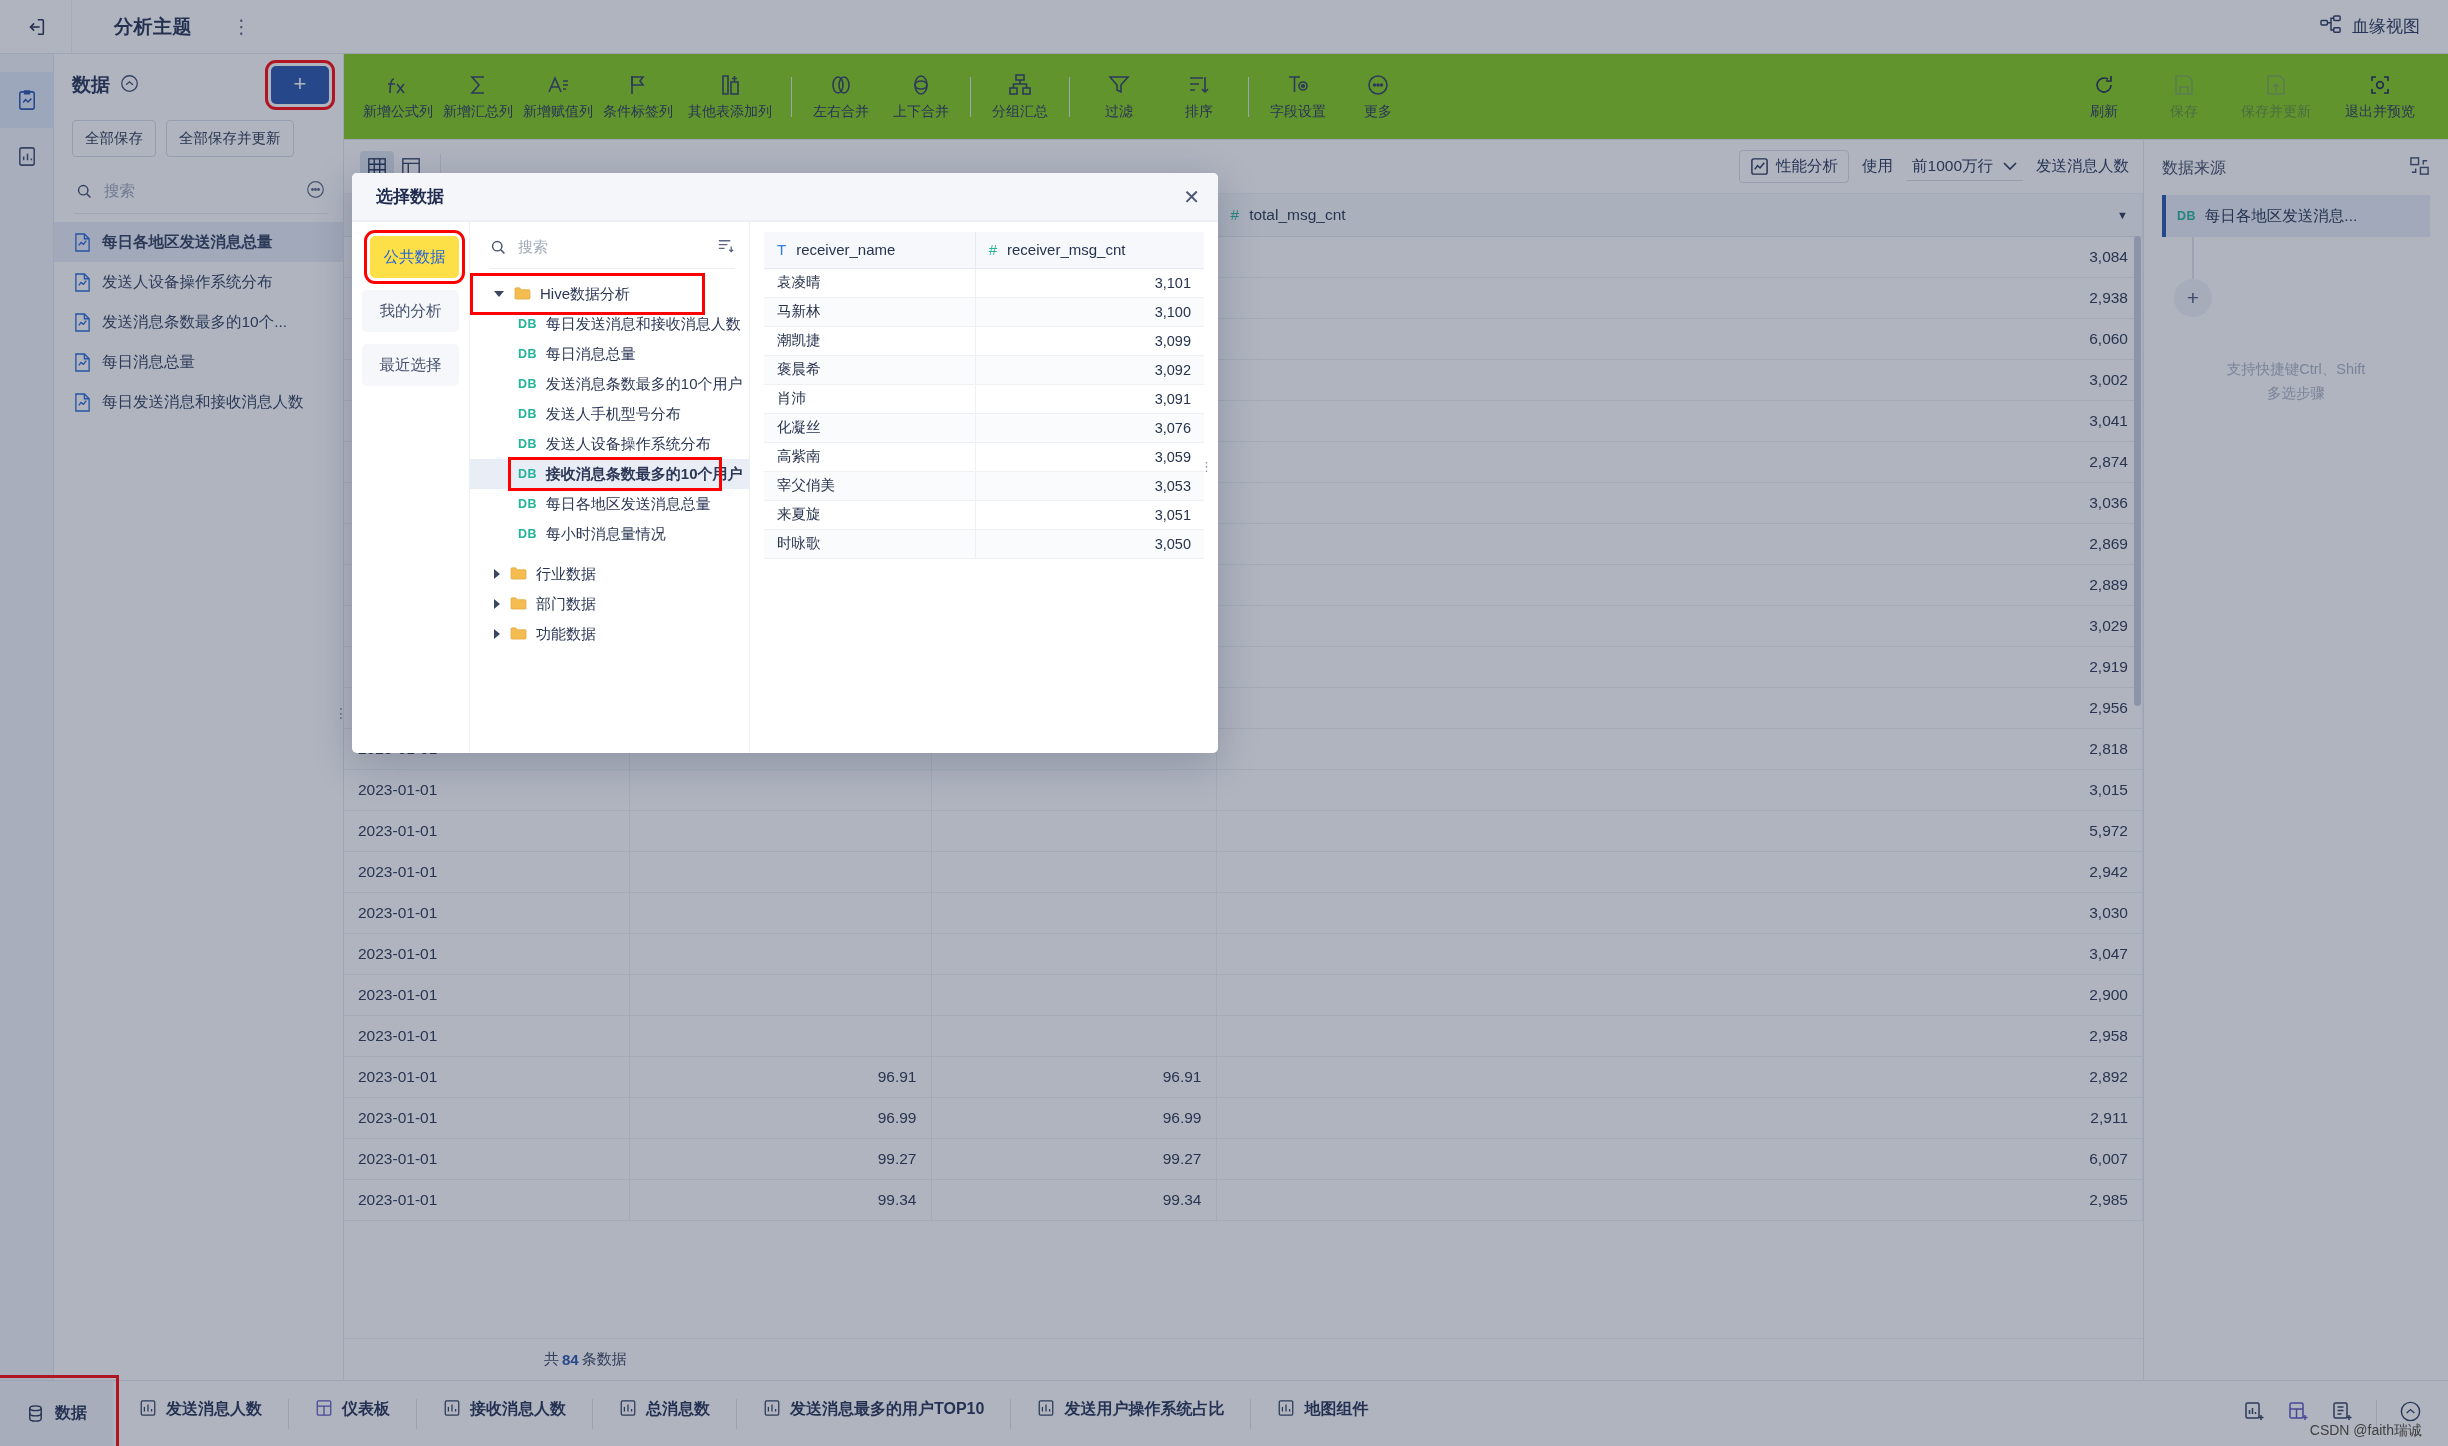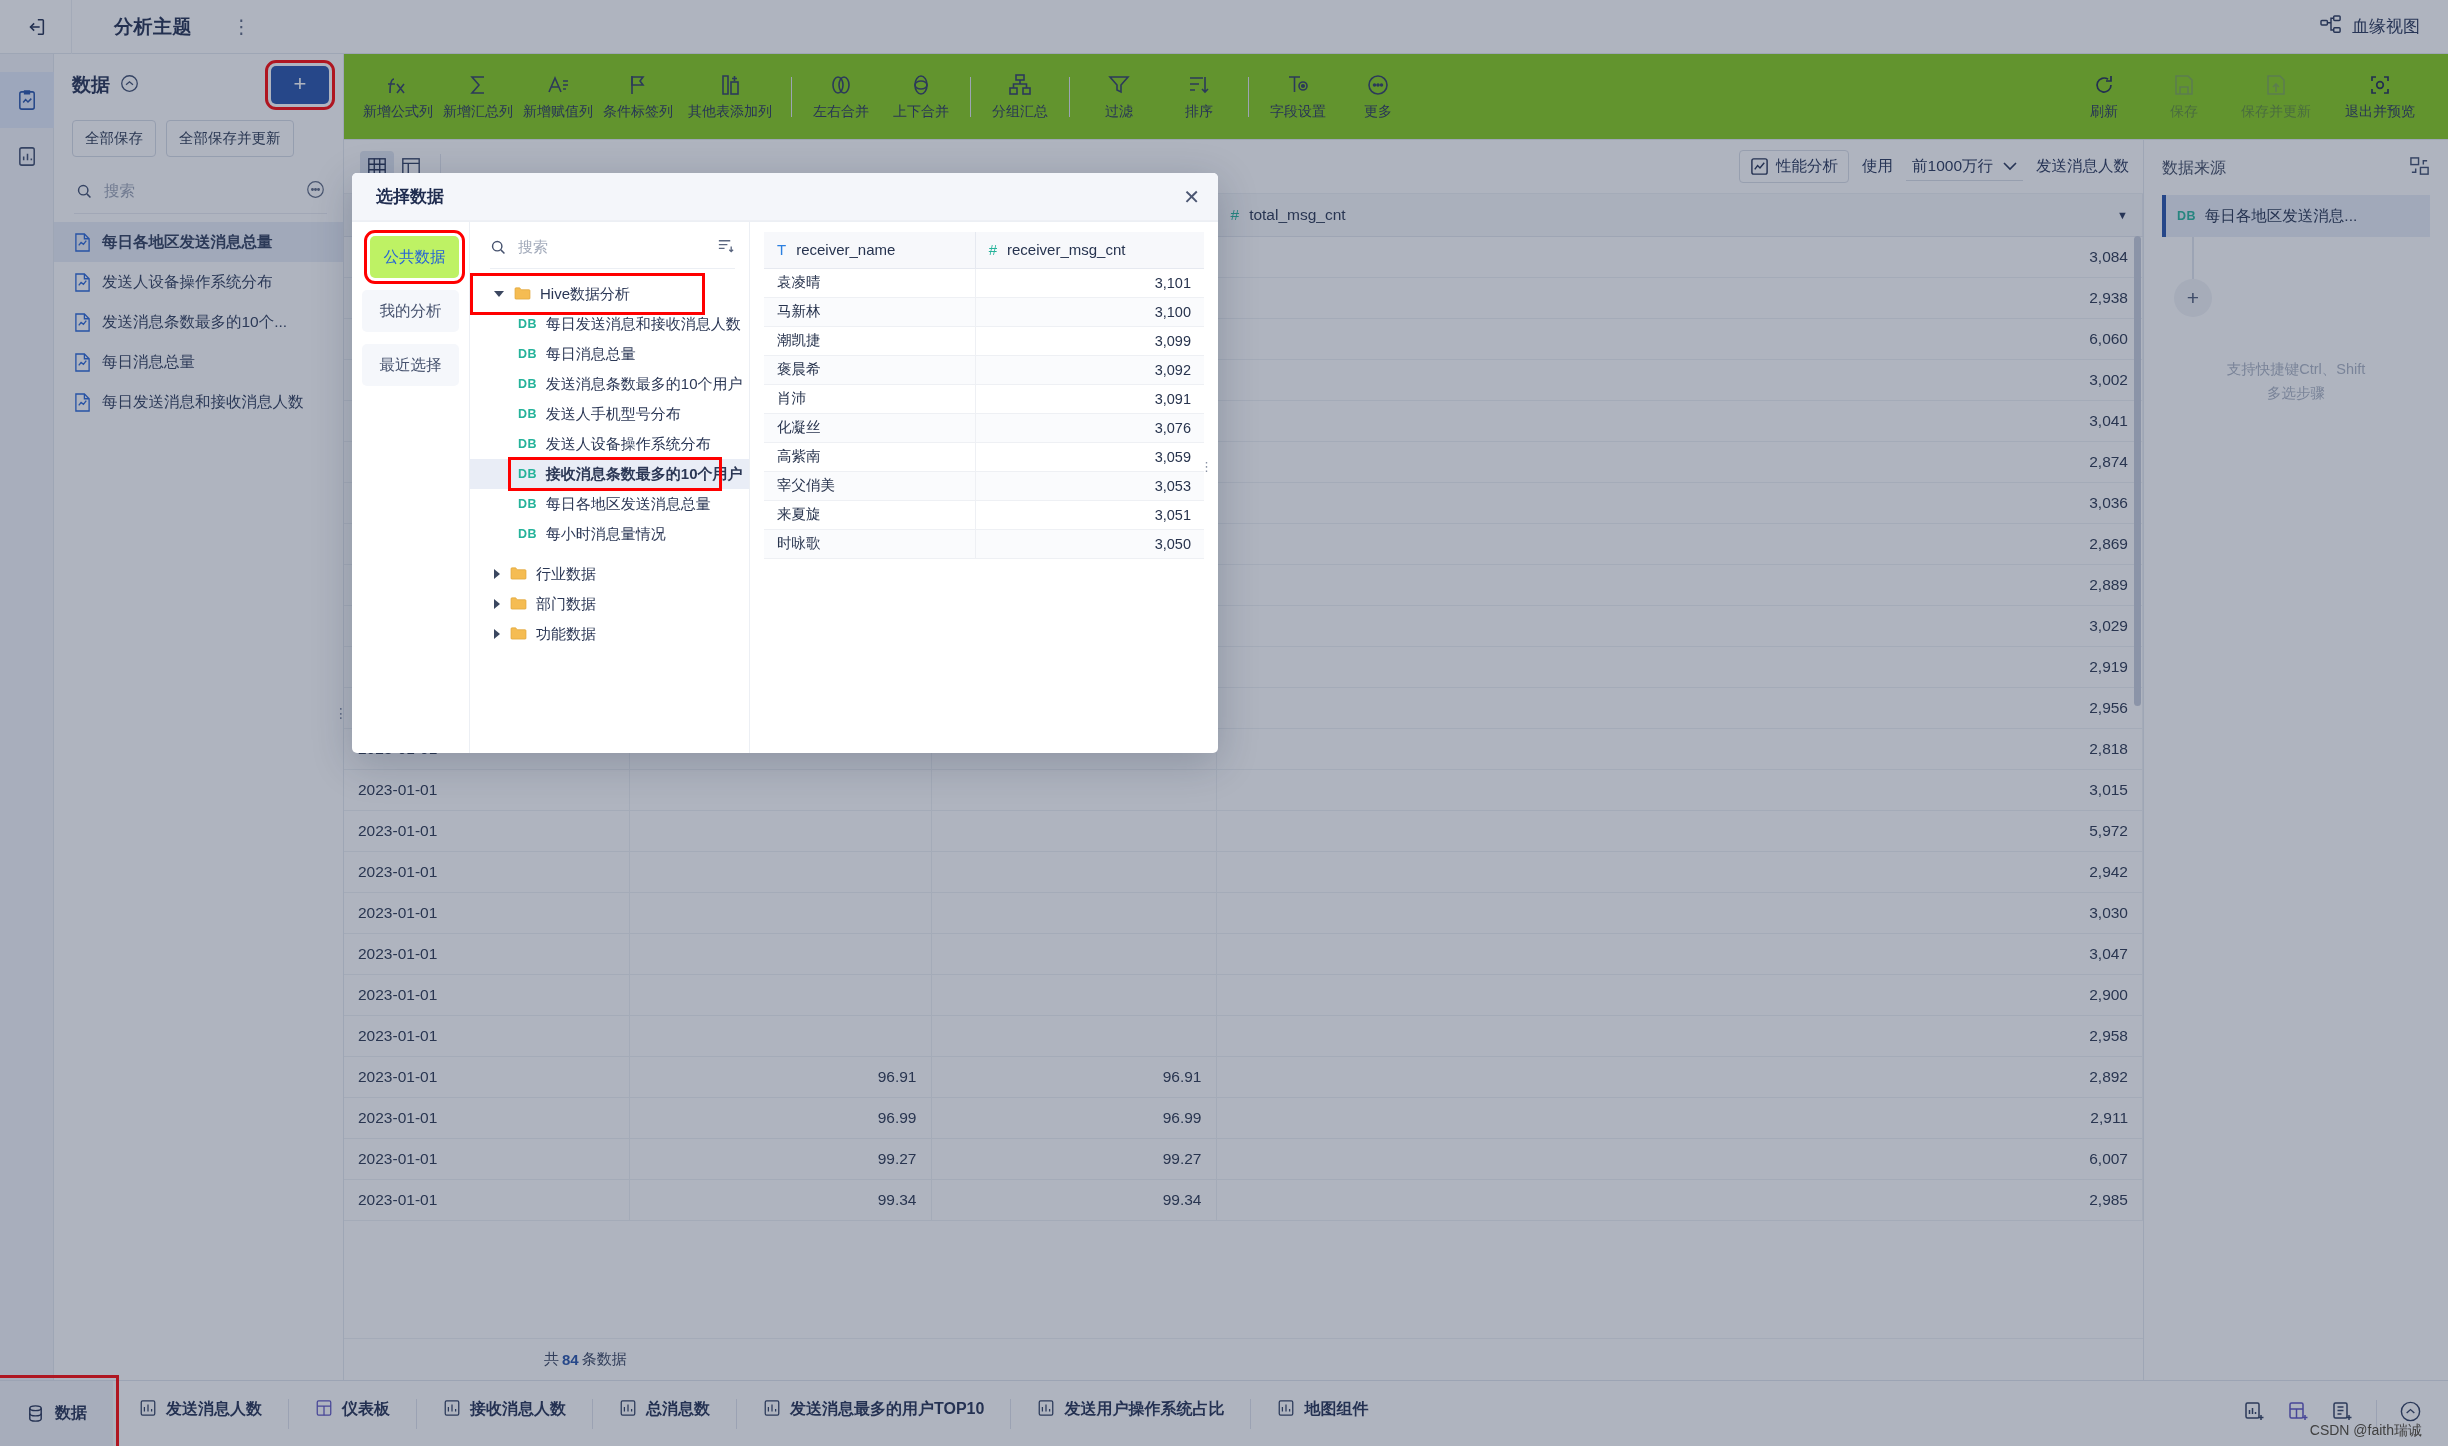--- a/index.html
+++ b/index.html
@@ -206,21 +206,21 @@
     margin-left: auto; background: #e8f0ff; color: #2563d6; font-size: 15px;
     border-radius: 4px; padding: 8px 15px; margin-bottom: 4px;
   }
   .md-body { flex: 1; display: flex; min-height: 0; border-top: 1px solid #eceff4; }
   .md-nav { width: 118px; padding: 14px 10px; display: flex; flex-direction: column; gap: 12px;
     border-right: 1px solid #eceff4; }
   .md-navitem {
     height: 42px; border-radius: 5px; background: #f5f7fb; color: #46526e;
     display: flex; align-items: center; justify-content: center; font-size: 15.5px;
   }
-  .md-navitem.on { background: #bef264; color: #2563d6; margin-left: 8px; }
+  .md-navitem.on { background: #fde047; color: #2563d6; margin-left: 8px; }
   .md-tree { width: 280px; border-right: 1px solid #eceff4; padding: 10px 0 0 0; }
   .md-search {
     display: flex; align-items: center; gap: 11px; margin: 4px 14px 0 20px;
     padding-bottom: 9px; border-bottom: 1px solid #eceff4;
   }
   .md-search .ph { font-size: 15px; color: #a3abbb; }
   .md-search .sort { margin-left: auto; color: #5b6780; }
   .md-tnode {
     display: flex; align-items: center; gap: 9px; height: 30px; font-size: 15px; color: #2b3755;
     padding-left: 18px; white-space: nowrap;

